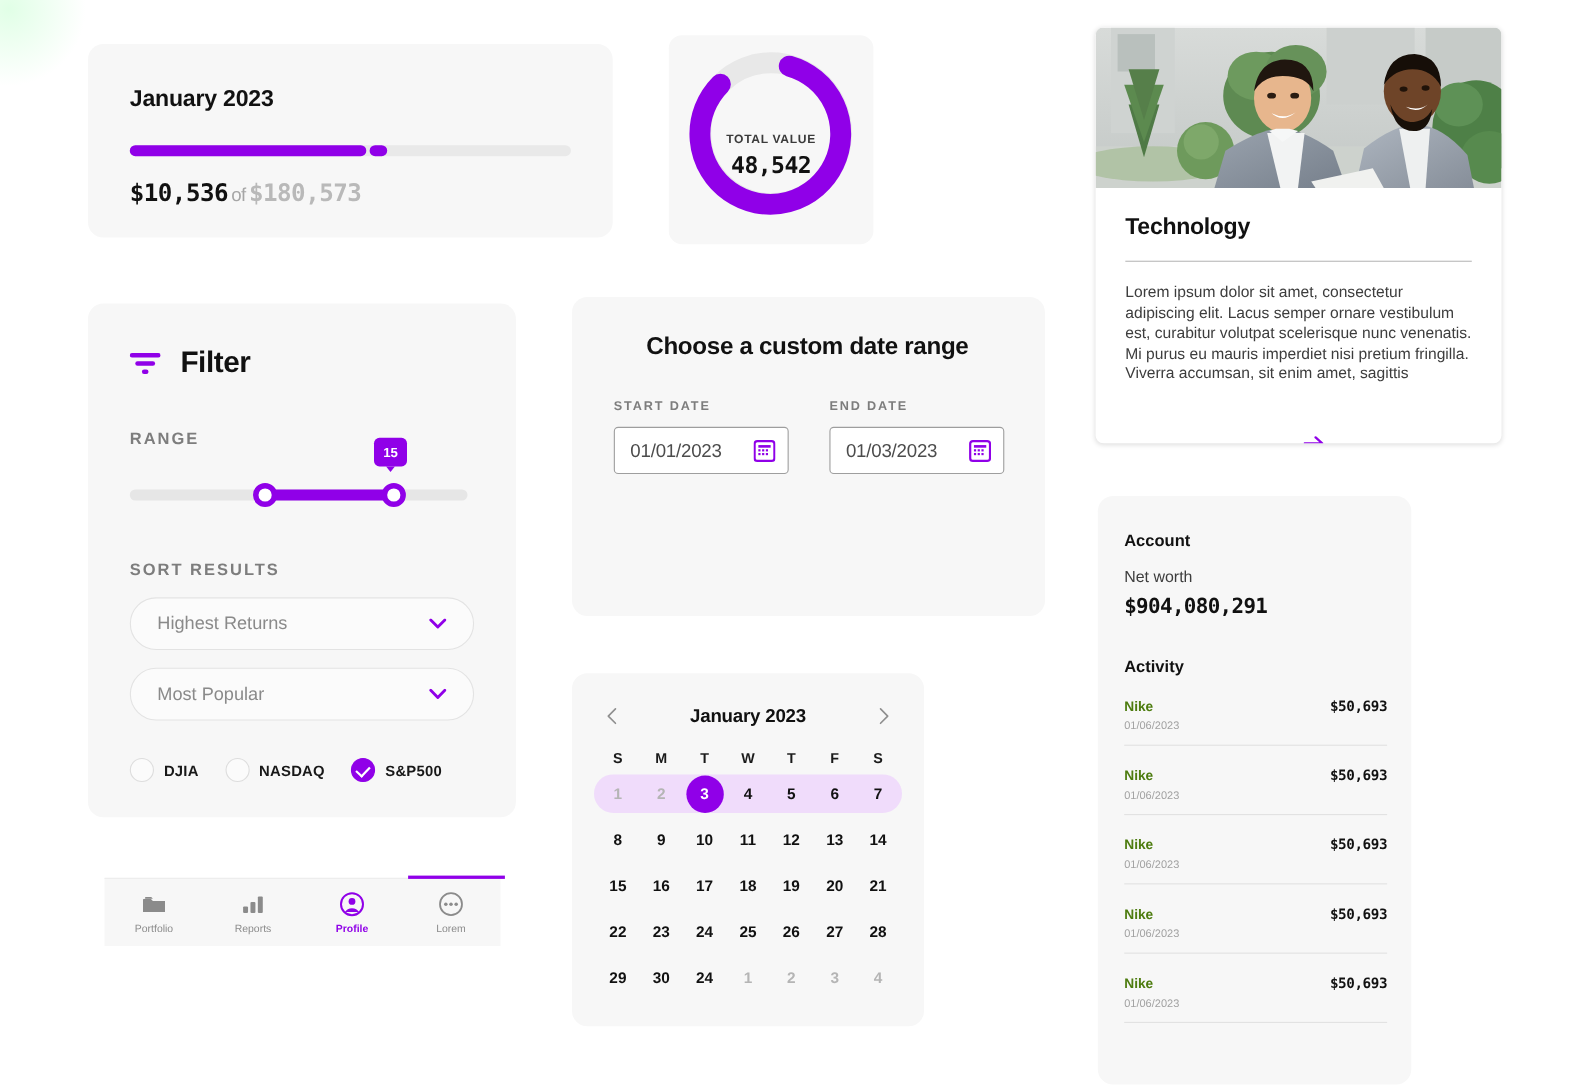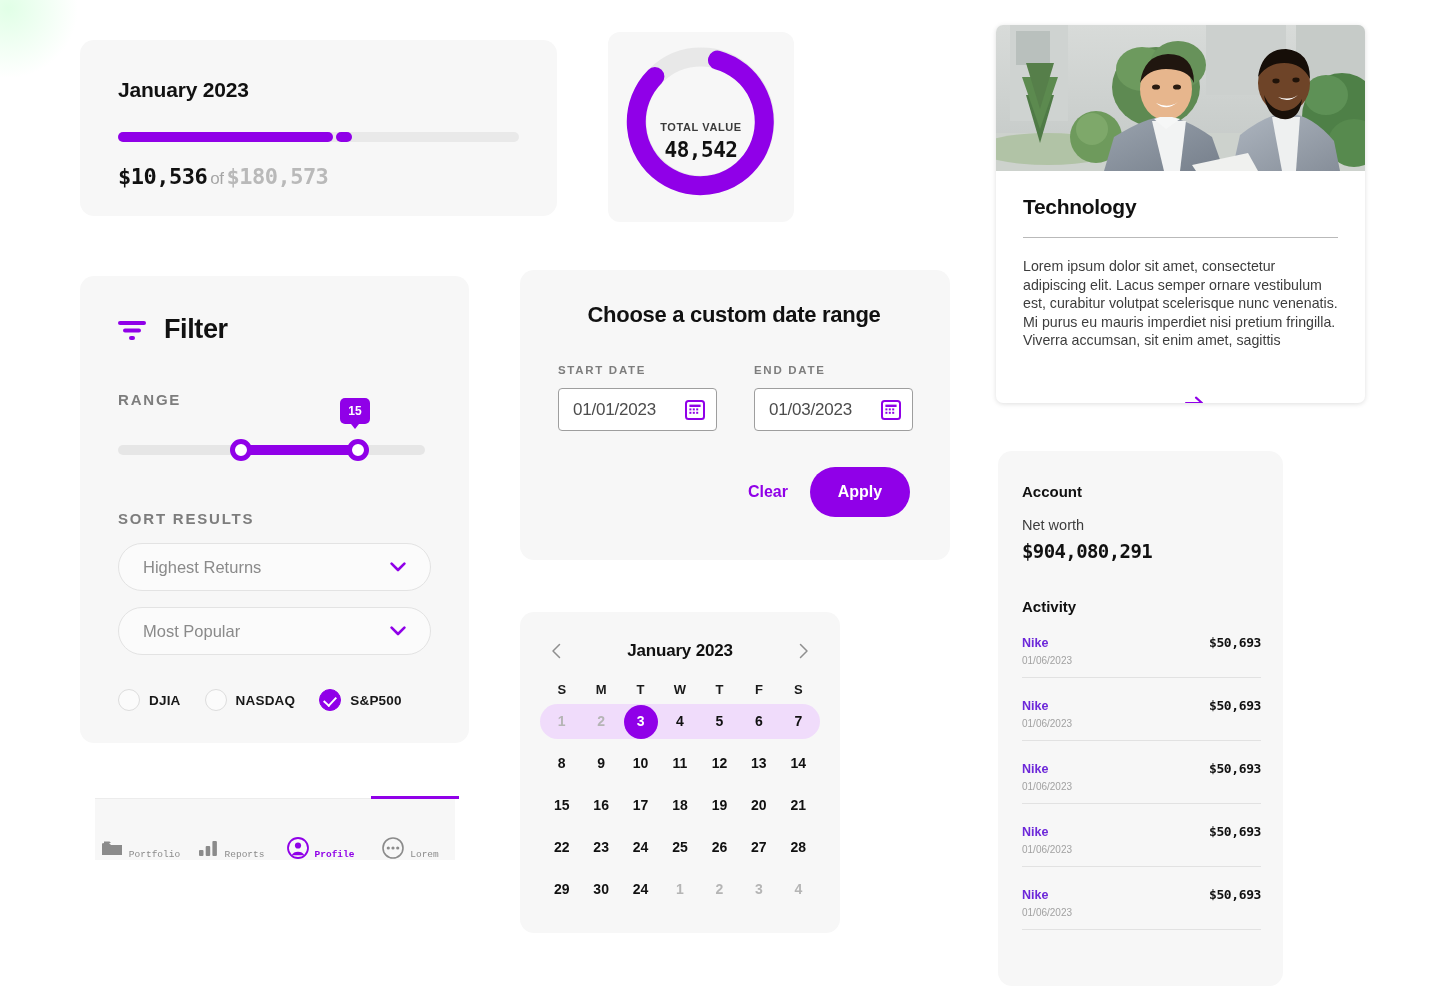--- a/index.html
+++ b/index.html
@@ -242,25 +242,24 @@
   }
   #nav-active-bar {
     position: absolute;
     left: 276px; top: -3px;
     width: 88px; height: 3px;
     background: #9000e8;
   }
   .nav-item {
     flex: 1;
     display: flex;
-    flex-direction: row;
-    align-items: flex-end;
+    flex-direction: column;
+    align-items: center;
     justify-content: center;
     gap: 5px;
-    font-family: Liberation Mono, monospace;
   }
   .nav-icon { width: 24px; height: 24px; display: block; }
   .nav-label {
     font-size: 9.5px;
     color: #8b8b8b;
   }
   .nav-item.active .nav-label { color: #9000e8; font-weight: bold; }
 
   
   #daterange-card {
@@ -488,21 +487,21 @@
     border-bottom: 1px solid #e2e2e2;
   }
   .activity-top {
     display: flex;
     justify-content: space-between;
     align-items: baseline;
   }
   .activity-name {
     font-size: 12.5px;
     font-weight: bold;
-    color: #6d28d9;
+    color: #4d7c0f;
   }
   .activity-amount {
     font-family: "DejaVu Sans Mono", monospace;
     font-size: 13px;
     font-weight: bold;
     color: #111111;
     letter-spacing: -0.4px;
   }
   .activity-date {
     margin-top: 5px;
@@ -661,24 +660,20 @@
             <rect x="7.8" y="8.4" width="2" height="2" fill="#9000e8"></rect>
             <rect x="11.2" y="8.4" width="2" height="2" fill="#9000e8"></rect>
             <rect x="4.4" y="11.8" width="2" height="2" fill="#9000e8"></rect>
             <rect x="7.8" y="11.8" width="2" height="2" fill="#9000e8"></rect>
             <rect x="11.2" y="11.8" width="2" height="2" fill="#9000e8"></rect>
           </svg>
         </div>
       </div>
     </div>
 
-    <div id="daterange-actions">
-      <button id="clear-btn">Clear</button>
-      <button id="apply-btn">Apply</button>
-    </div>
   </div>
 
   <div class="card" id="calendar-card">
     <div id="cal-header">
       <svg class="cal-arrow" viewBox="0 0 18 18">
         <path d="M11.5 2.5 L5 9 L11.5 15.5" fill="none" stroke="#8f8f8f" stroke-width="1.5" stroke-linecap="round" stroke-linejoin="round"></path>
       </svg>
       <div id="cal-month">January 2023</div>
       <svg class="cal-arrow" viewBox="0 0 18 18">
         <path d="M6.5 2.5 L13 9 L6.5 15.5" fill="none" stroke="#8f8f8f" stroke-width="1.5" stroke-linecap="round" stroke-linejoin="round"></path>

